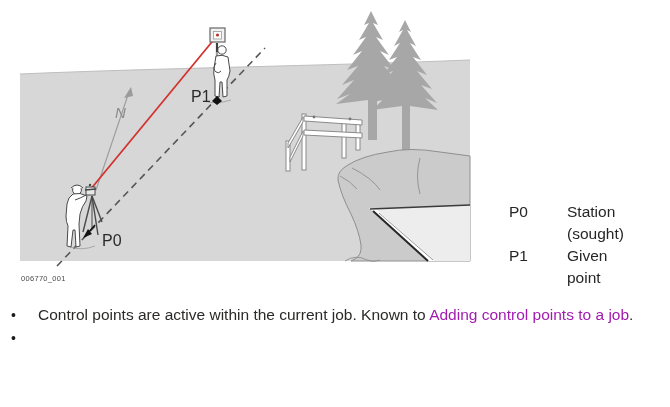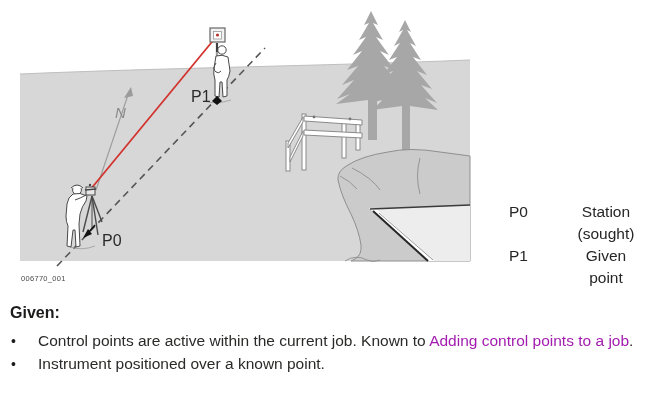--- a/index.html
+++ b/index.html
@@ -5,21 +5,21 @@
   html,body{margin:0;padding:0;background:#ffffff;}
   #page{position:relative;width:670px;height:386px;background:#ffffff;overflow:hidden;
         font-family:"Liberation Sans","DejaVu Sans",sans-serif;color:#2b2a29;}
   
   #figure-wrap{position:absolute;left:0;top:0;width:670px;height:295px;}
   #figure-wrap svg{display:block;}
   
   #legend{position:absolute;left:509px;top:201px;font-size:15.5px;line-height:22px;color:#262626;}
   .legend-row{display:flex;}
   .legend-key{width:58px;flex:0 0 58px;}
-  .legend-desc{width:78px;text-align:center;}
+  .legend-desc{width:78px;}
   
   #text-section{position:absolute;left:8px;top:304px;width:655px;}
   #given-heading{font-weight:bold;font-size:16px;margin:0 0 8px 2px;color:#1d1c1b;}
   ul.bullets{list-style:none;margin:0;padding:0;font-size:15.5px;line-height:22.5px;}
   ul.bullets li{position:relative;padding-left:30px;margin:0;}
   ul.bullets li .bullet{position:absolute;left:3px;top:0;font-size:14px;color:#1d1c1b;}
   .link{color:#a21caf;cursor:pointer;}
   .link:empty{display:none;}
 </style>
 </head>
@@ -133,24 +133,23 @@
       <div class="legend-key">P0</div>
       <div class="legend-desc">Station (sought)</div>
     </div>
     <div class="legend-row">
       <div class="legend-key">P1</div>
       <div class="legend-desc">Given point</div>
     </div>
   </div>
 
   <div id="text-section">
-    <p id="given-heading">Given:</p>
     <ul class="bullets">
       <li>
         <span class="bullet">•</span><span>Control points are active within the current job. Known to </span><span class="link">Adding control points to a job</span><span>.</span>
       </li>
       <li>
-        <span class="bullet">•</span><span>Instrument positioned over a known point.</span><span></span>
+        <span class="bullet">•</span><span></span>
       </li>
     </ul>
   </div>
 
 </div>
 
 </body></html>

